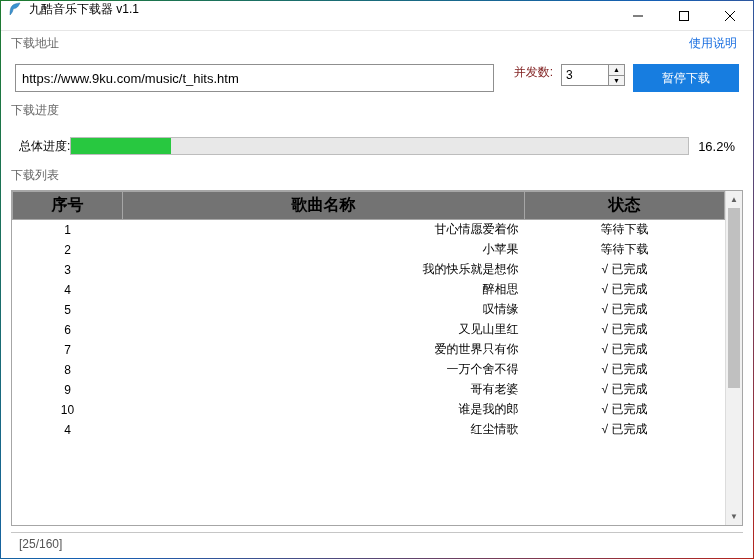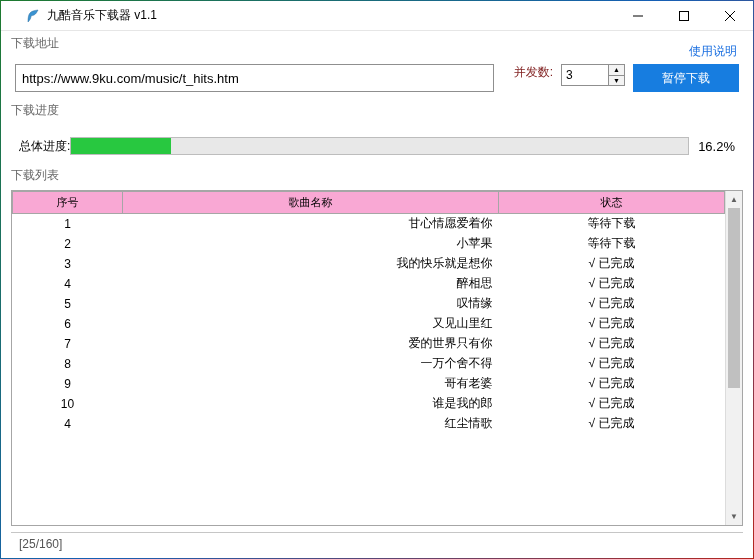--- a/index.html
+++ b/index.html
@@ -9,22 +9,22 @@
     font-size: 12px;
     background: #fff;
     border: 1px solid;
     border-image: linear-gradient(135deg, #1e7a2e, #155fb5, #b5251e) 1;
     display: flex; flex-direction: column;
     overflow: hidden;
   }
 
   
   .titlebar {
-    height: 30px; display: flex; align-items: center;
-    padding-left: 24px; border-bottom: 1px solid #e6e6e6;
+    height: 30px; display: flex; align-items: flex-start;
+    padding-left: 6px; border-bottom: 1px solid #e6e6e6;
   }
   .titlebar .feather {
     width: 16px; height: 16px; margin-right: 6px;
   }
   .titlebar .title { color: #000; font-size: 12px; }
   .winbtns { margin-left: auto; display: flex; }
   .winbtn {
     width: 46px; height: 30px; display: flex; align-items: center; justify-content: center;
     color: #000;
   }
@@ -32,21 +32,21 @@
 
   
   .group {
     margin: 4px 10px 2px 10px;
     position: relative;
   }
   .group-label {
     color: #666; font-size: 12px; margin-bottom: 6px; display: block;
   }
   .help-link {
-    position: absolute; right: 6px; top: 8px;
+    position: absolute; right: 6px; top: 0;
     color: #1a6fe0; font-size: 12px;
   }
 
   
   .addr-row {
     display: flex; align-items: flex-start; gap: 8px;
     padding: 6px 4px 4px 4px;
   }
   .url-input {
     flex: 1; height: 28px; border: 1px solid #8f8f8f; padding: 0 6px;
@@ -96,31 +96,31 @@
   }
   .table-outer {
     flex: 1; border: 1px solid #a6a6a6; display: flex; background: #fff;
     position: relative; min-height: 0;
   }
   .table-inner { flex: 1; overflow: hidden; }
   .tbl {
     border-collapse: collapse; width: 100%; table-layout: fixed;
   }
   .tbl th {
-    border: 1px solid #a6a6a6; font-weight: normal; padding: 3px 4px;
-    background: #f9a8d4; font-size: 11px;
+    border: 1px solid #a6a6a6; font-weight: bold; padding: 3px 4px;
+    background: #737373; font-size: 16px;
   }
   .tbl td {
     padding: 1px 6px; font-size: 12px; white-space: nowrap;
     overflow: hidden; text-overflow: ellipsis;
   }
   .col-idx { width: 110px; text-align: center; }
   .col-name { }
   .col-name-cell { padding-left: 22px !important; text-align: right; }
-  .col-status { width: 226px; text-align: center; }
+  .col-status { width: 200px; text-align: center; }
   .scrollbar {
     width: 17px; background: #f1f1f1; border-left: 1px solid #dcdcdc;
     display: flex; flex-direction: column;
   }
   .scrollbar .arrow {
     height: 17px; display: flex; align-items: center; justify-content: center;
     font-size: 8px; color: #606060;
   }
   .scrollbar .track { flex: 1; position: relative; }
   .scrollbar .thumb {

